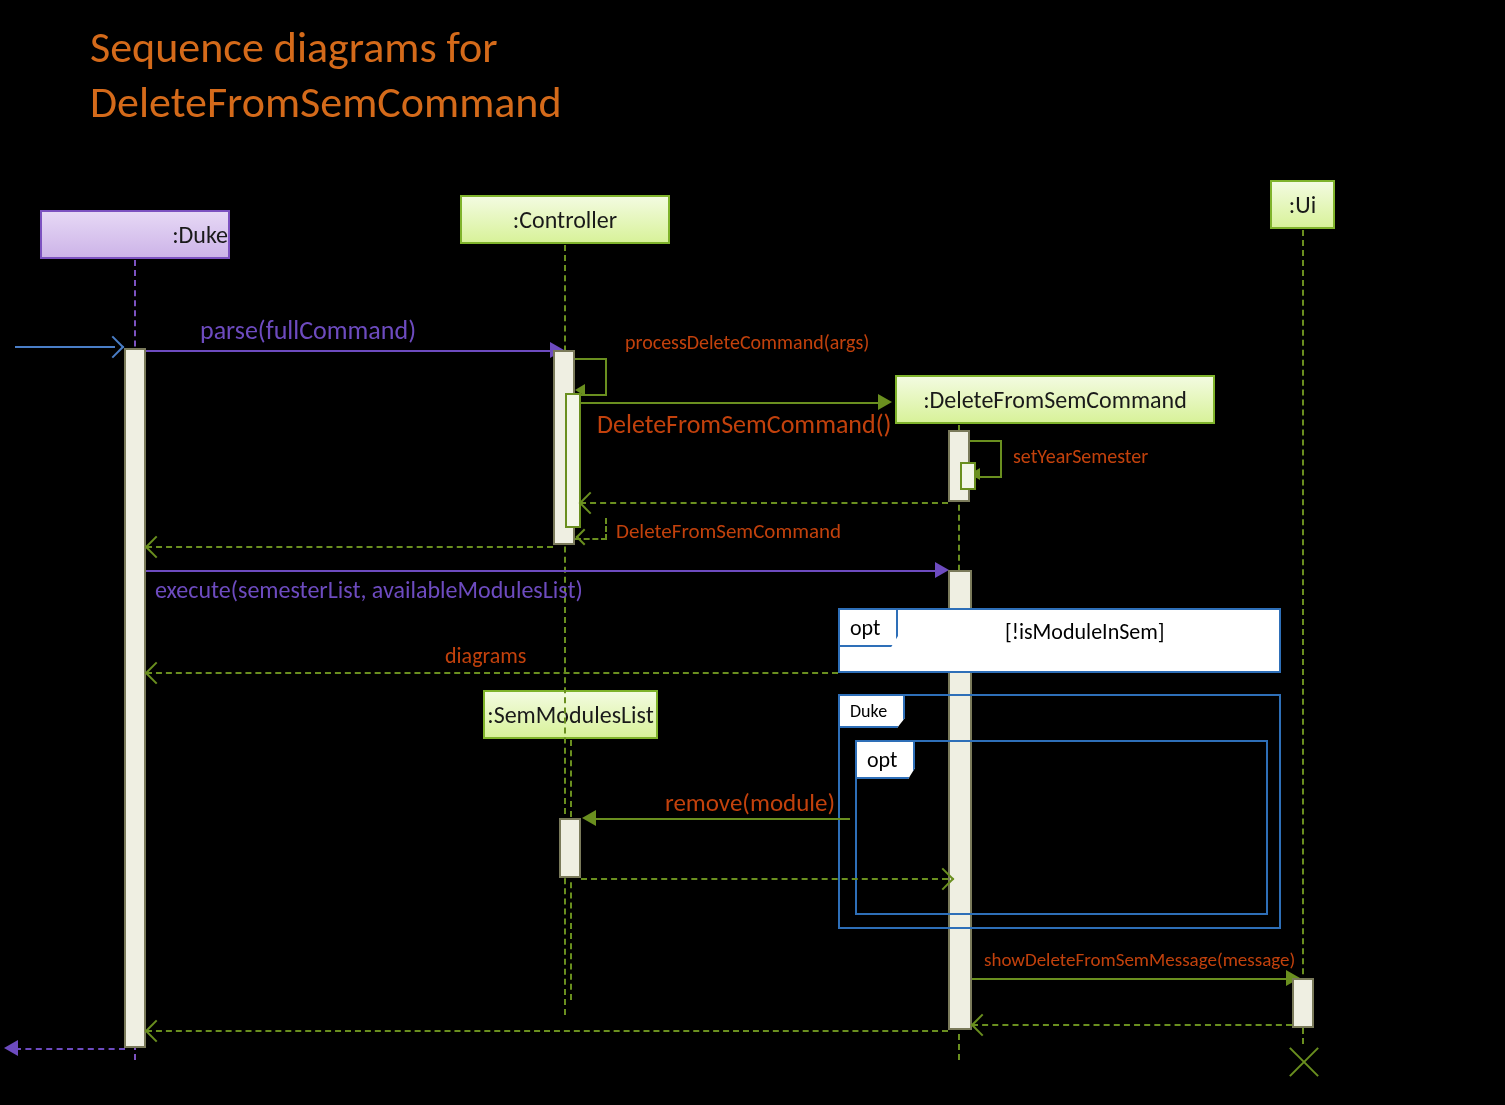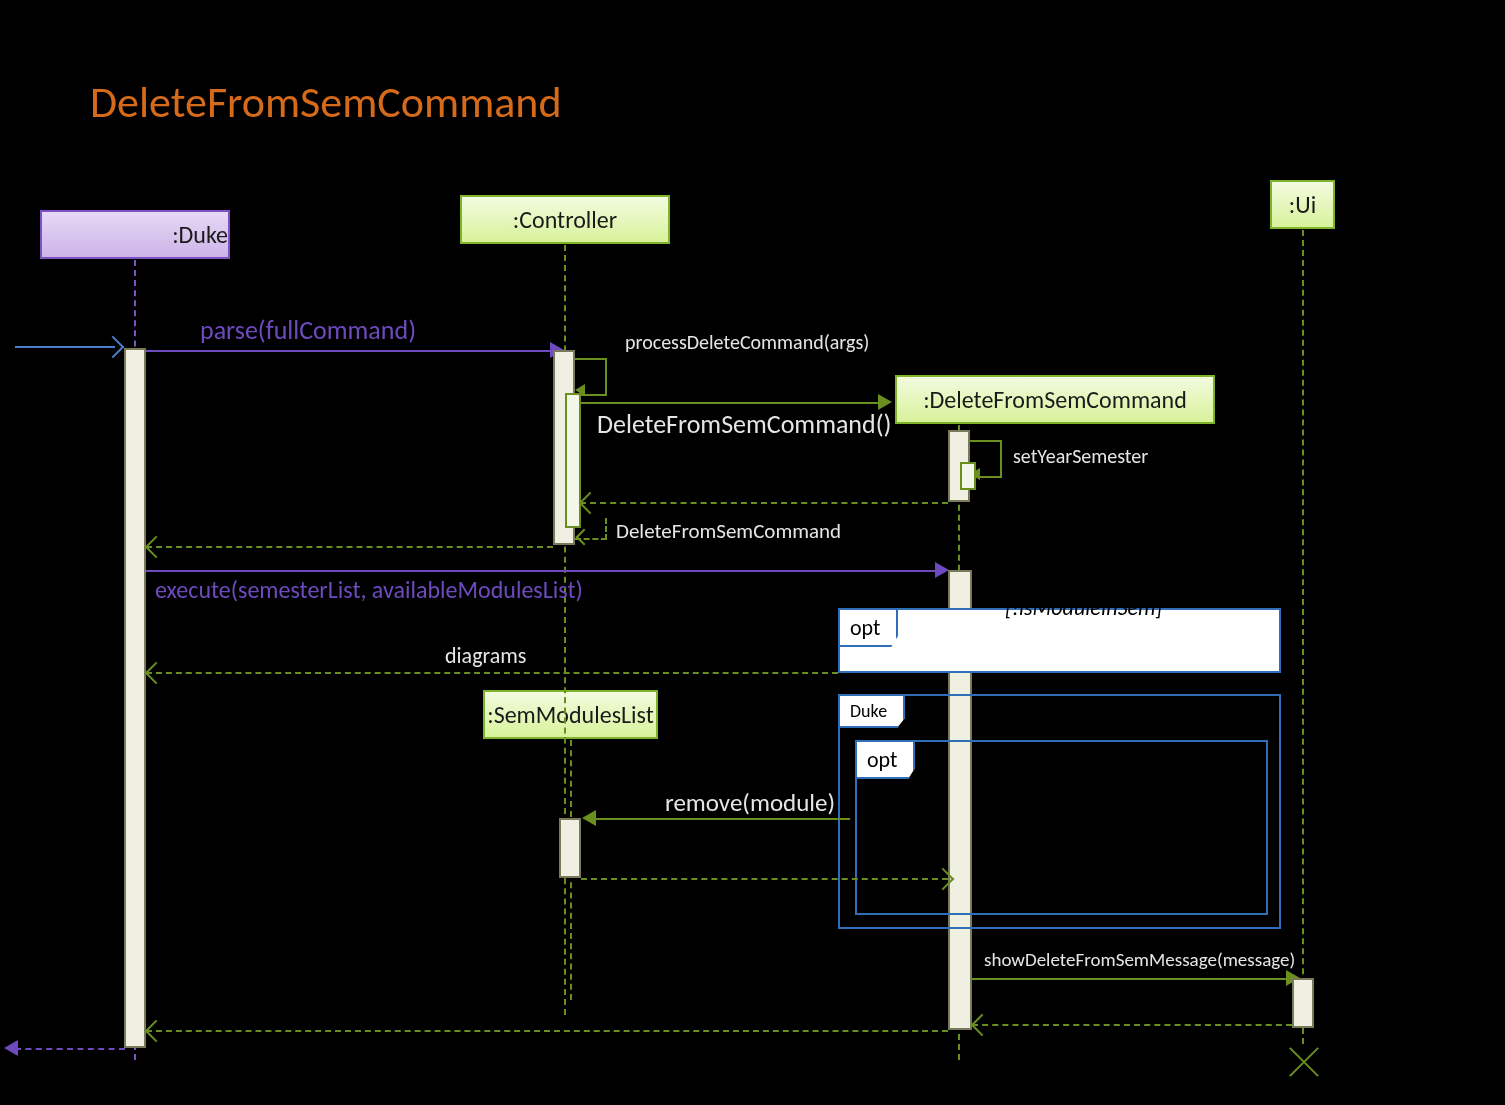--- a/index.html
+++ b/index.html
@@ -110,21 +110,21 @@
     width: 14px; height: 14px;
     border-top: 2px solid #4a7ec7;
     border-right: 2px solid #4a7ec7;
     transform: rotate(45deg);
   }
   .msg-label {
     position: absolute;
     color: #1a1a1a;
   }
   .msg-label.purple { color: #6d4bbf; }
-  .msg-label.green { color: #e5e5e5; }
+  .msg-label.green { color: #c2410c; }
   .fragment {
     position: absolute;
     background: #fff;
     border: 2px solid #2e6fb8;
     box-sizing: border-box;
   }
   .fragment-label {
     position: absolute;
     top: -2px;
     left: -2px;
@@ -159,21 +159,21 @@
     width: 2px; height: 100%;
     background: #6a8f1f;
   }
   .destroy-x::before { transform: rotate(45deg); }
   .destroy-x::after { transform: rotate(-45deg); }
 </style>
 </head>
 <body>
 
 <div class="title">
-  <br>
+  <span>Sequence diagrams for</span><br>
   <span>DeleteFromSemCommand</span>
 </div>
 
 <div class="lifeline-head purple" style="left:40px; top:210px; width:190px;">
   <span>:Duke</span>
 </div>
 <div class="lifeline-head green" style="left:460px; top:195px; width:210px;">
   <span>:Controller</span>
 </div>
 <div class="lifeline-head green" style="left:895px; top:375px; width:320px;">
@@ -232,21 +232,21 @@
 
 <div class="msg-line solid-purple" style="left:146px; top:570px; width:790px;"></div>
 <div class="arrow-head right-purple" style="left:935px; top:562px;"></div>
 <div class="msg-label purple" style="left:155px; top:575px; font-size:24px;">execute(semesterList, availableModulesList)</div>
 
 <div class="activation" style="left:948px; top:570px; width:24px; height:460px;"></div>
 
 <div class="fragment" style="left:838px; top:608px; width:443px; height:65px;">
   <div class="fragment-label">opt</div>
 </div>
-<div class="guard" style="left:1005px; top:594px;font-style:italic;">[!isModuleInSem]</div>
+<div class="guard" style="left:1005px; top:618px;">[!isModuleInSem]</div>
 
 <div class="msg-line dashed-green" style="left:146px; top:672px; width:692px;"></div>
 <div class="arrow-open-left-green" style="left:148px; top:665px;"></div>
 <div class="msg-label green" style="left:445px; top:642px; font-size:22px;">diagrams</div>
 
 <div class="fragment" style="left:838px; top:694px; width:443px; height:235px; background:transparent;">
   <div class="fragment-label small">Duke</div>
 </div>
 <div class="guard small" style="left:1005px; top:700px;">[till end of selectedModulesList]</div>
 

